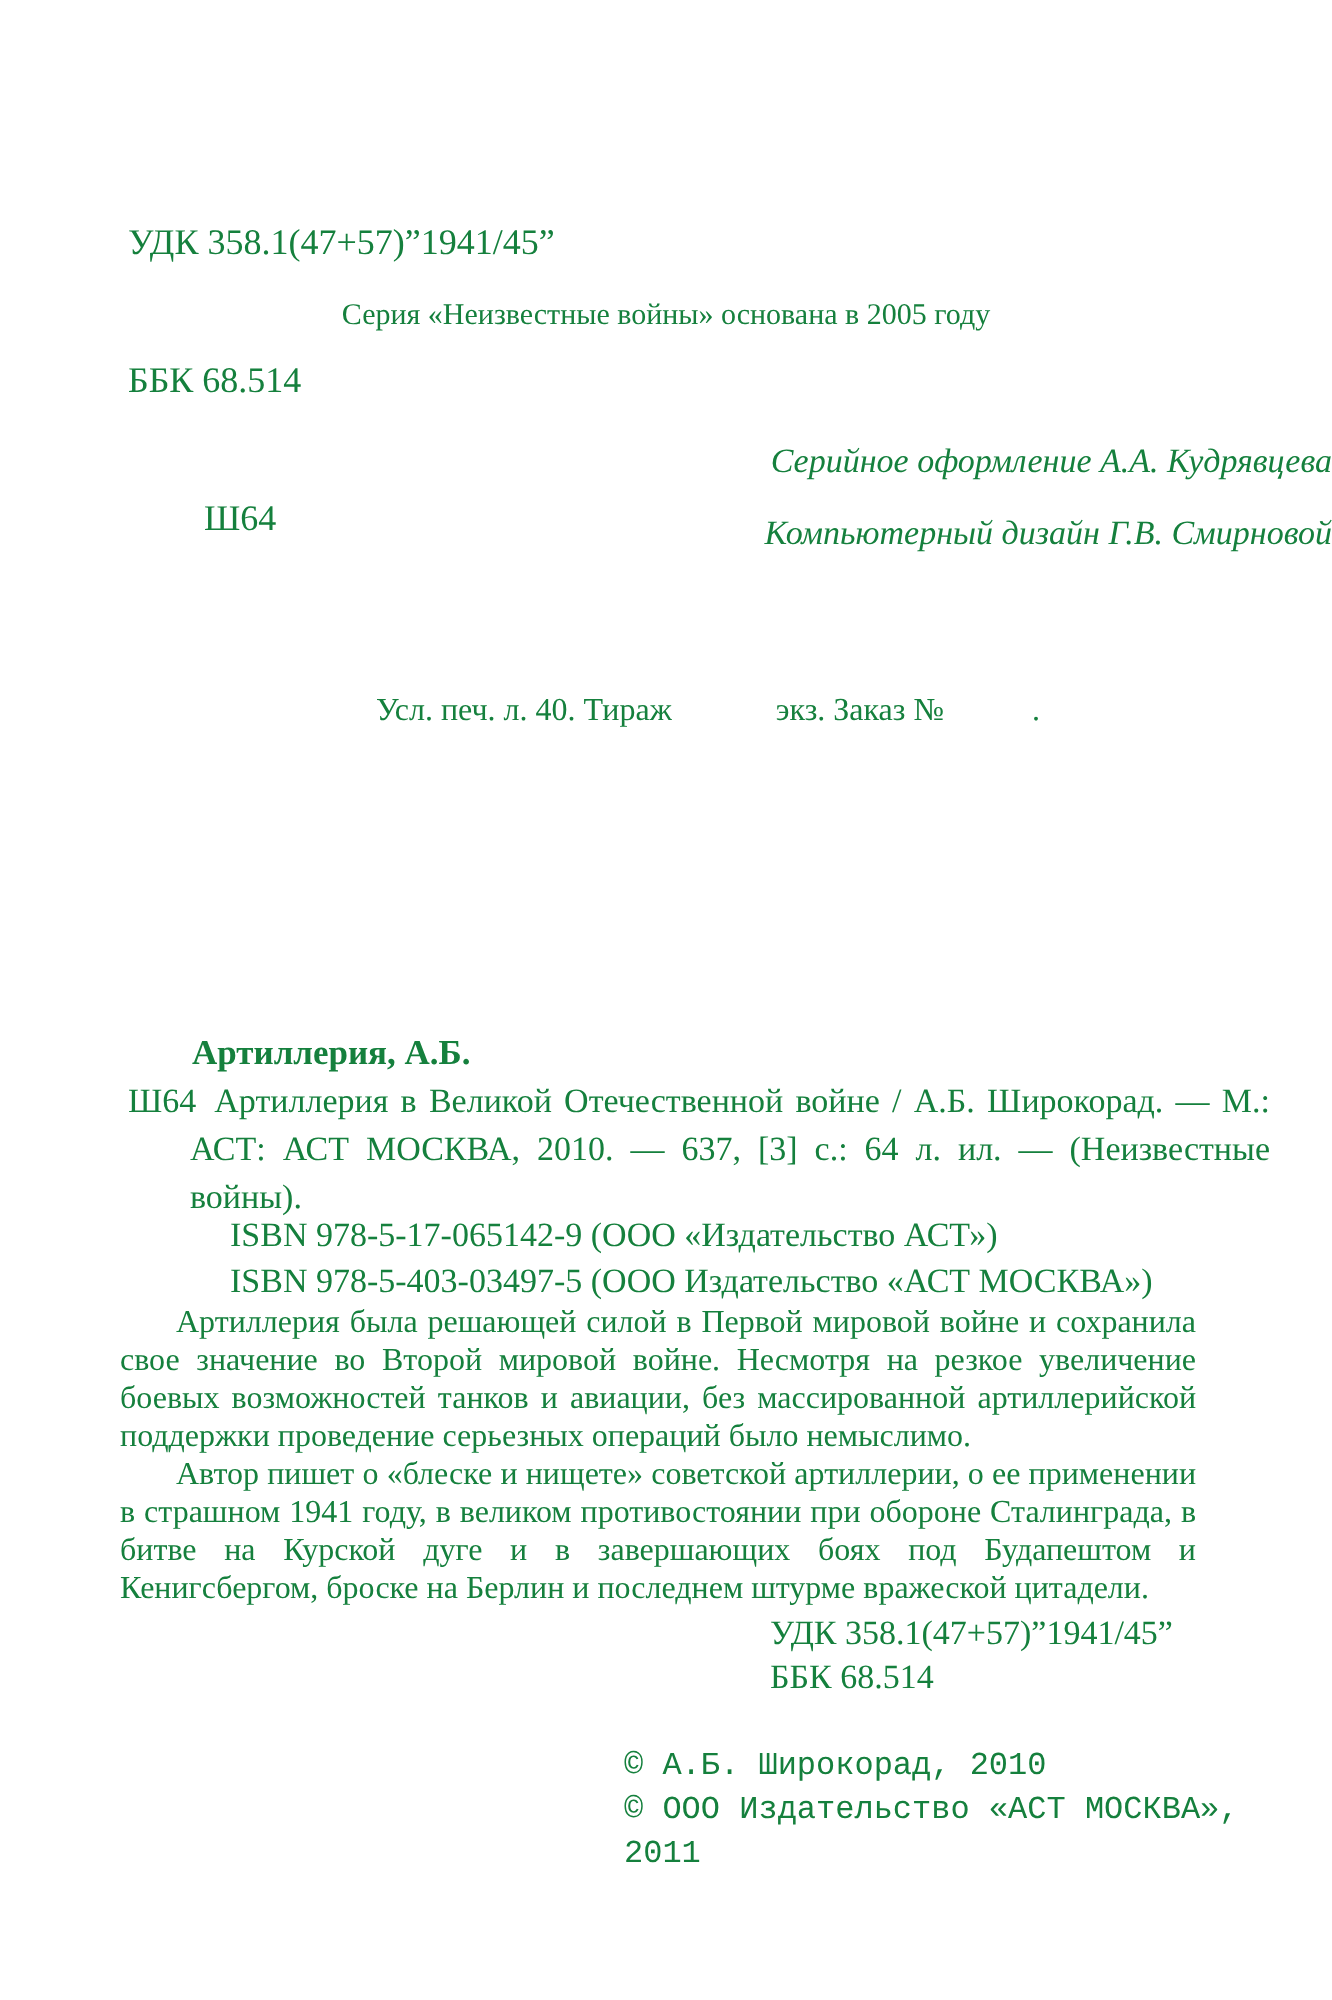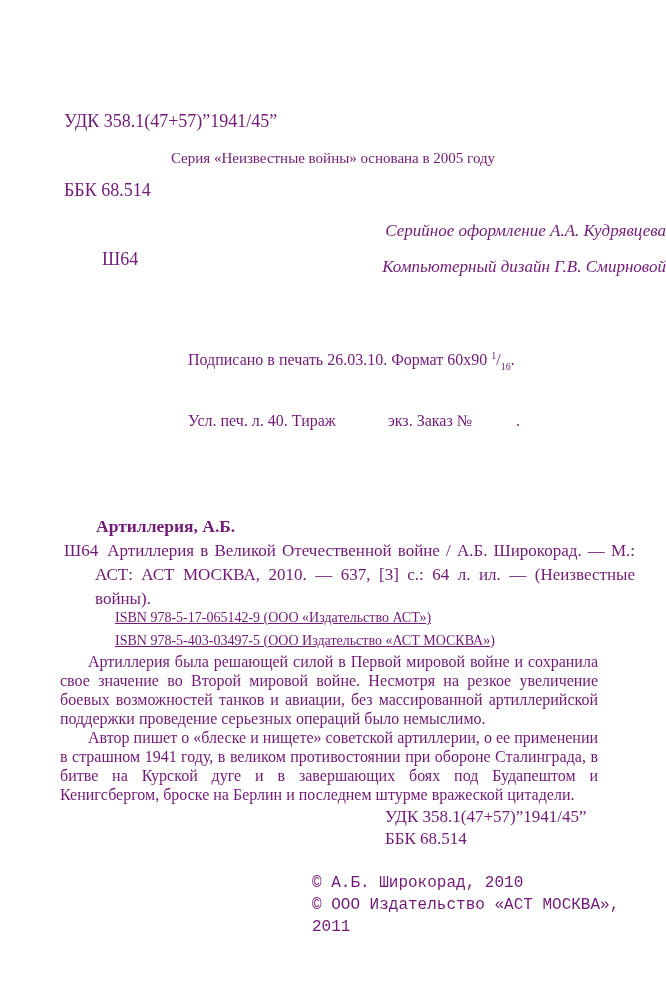--- a/index.html
+++ b/index.html
@@ -5,21 +5,21 @@
   html, body {
     margin: 0;
     padding: 0;
     background: #ffffff;
   }
   .page {
     position: relative;
     width: 666px;
     height: 1000px;
     background: #ffffff;
-    color: #701a75;
+    color: #15803d;
     font-family: "Liberation Serif", "DejaVu Serif", serif;
     font-size: 17px;
     overflow: hidden;
   }
   .abs { position: absolute; }
 
   .codes-top {
     left: 64px;
     top: 64px;
     font-size: 18px;
@@ -71,23 +71,22 @@
     font-size: 17px;
     line-height: 24px;
     padding-left: 31px;
     text-indent: -31px;
   }
   .catalog-entry .shelf-code { margin-right: 9px; }
 
   .isbn-block {
     left: 115px;
     top: 607px;
-    font-size: 14px;
+    font-size: 17px;
     line-height: 22.5px;
-    text-decoration: underline;
   }
 
   .annotation {
     left: 60px;
     top: 652px;
     width: 538px;
     text-align: justify;
     font-size: 16px;
     line-height: 19px;
   }
@@ -121,21 +120,20 @@
     <div>ББК 68.514</div>
     <div class="shelf-mark">Ш64</div>
   </div>
 
   <div class="abs series-note">Серия «Неизвестные войны» основана в 2005 году</div>
 
   <div class="abs credit credit-1">Серийное оформление А.А. Кудрявцева</div>
   <div class="abs credit credit-2">Компьютерный дизайн Г.В. Смирновой</div>
 
   <div class="abs print-info">
-    <div><span>Подписано в печать 26.03.10. Формат 60х90 </span><sup>1</sup><span>/</span><sub>16</sub><span>.</span></div>
     <div>Усл. печ. л. 40. Тираж             экз. Заказ №           .</div>
   </div>
 
   <div class="abs author-heading">Артиллерия, А.Б.</div>
 
   <div class="abs catalog-entry"><span class="shelf-code">Ш64</span><span>Артиллерия в Великой Отечественной войне / А.Б. Широкорад. — М.: АСТ: АСТ МОСКВА, 2010. — 637, [3] с.: 64 л. ил. — (Неизвестные войны).</span></div>
 
   <div class="abs isbn-block">
     <div>ISBN 978-5-17-065142-9 (ООО «Издательство АСТ»)</div>
     <div>ISBN 978-5-403-03497-5 (ООО Издательство «АСТ МОСКВА»)</div>

